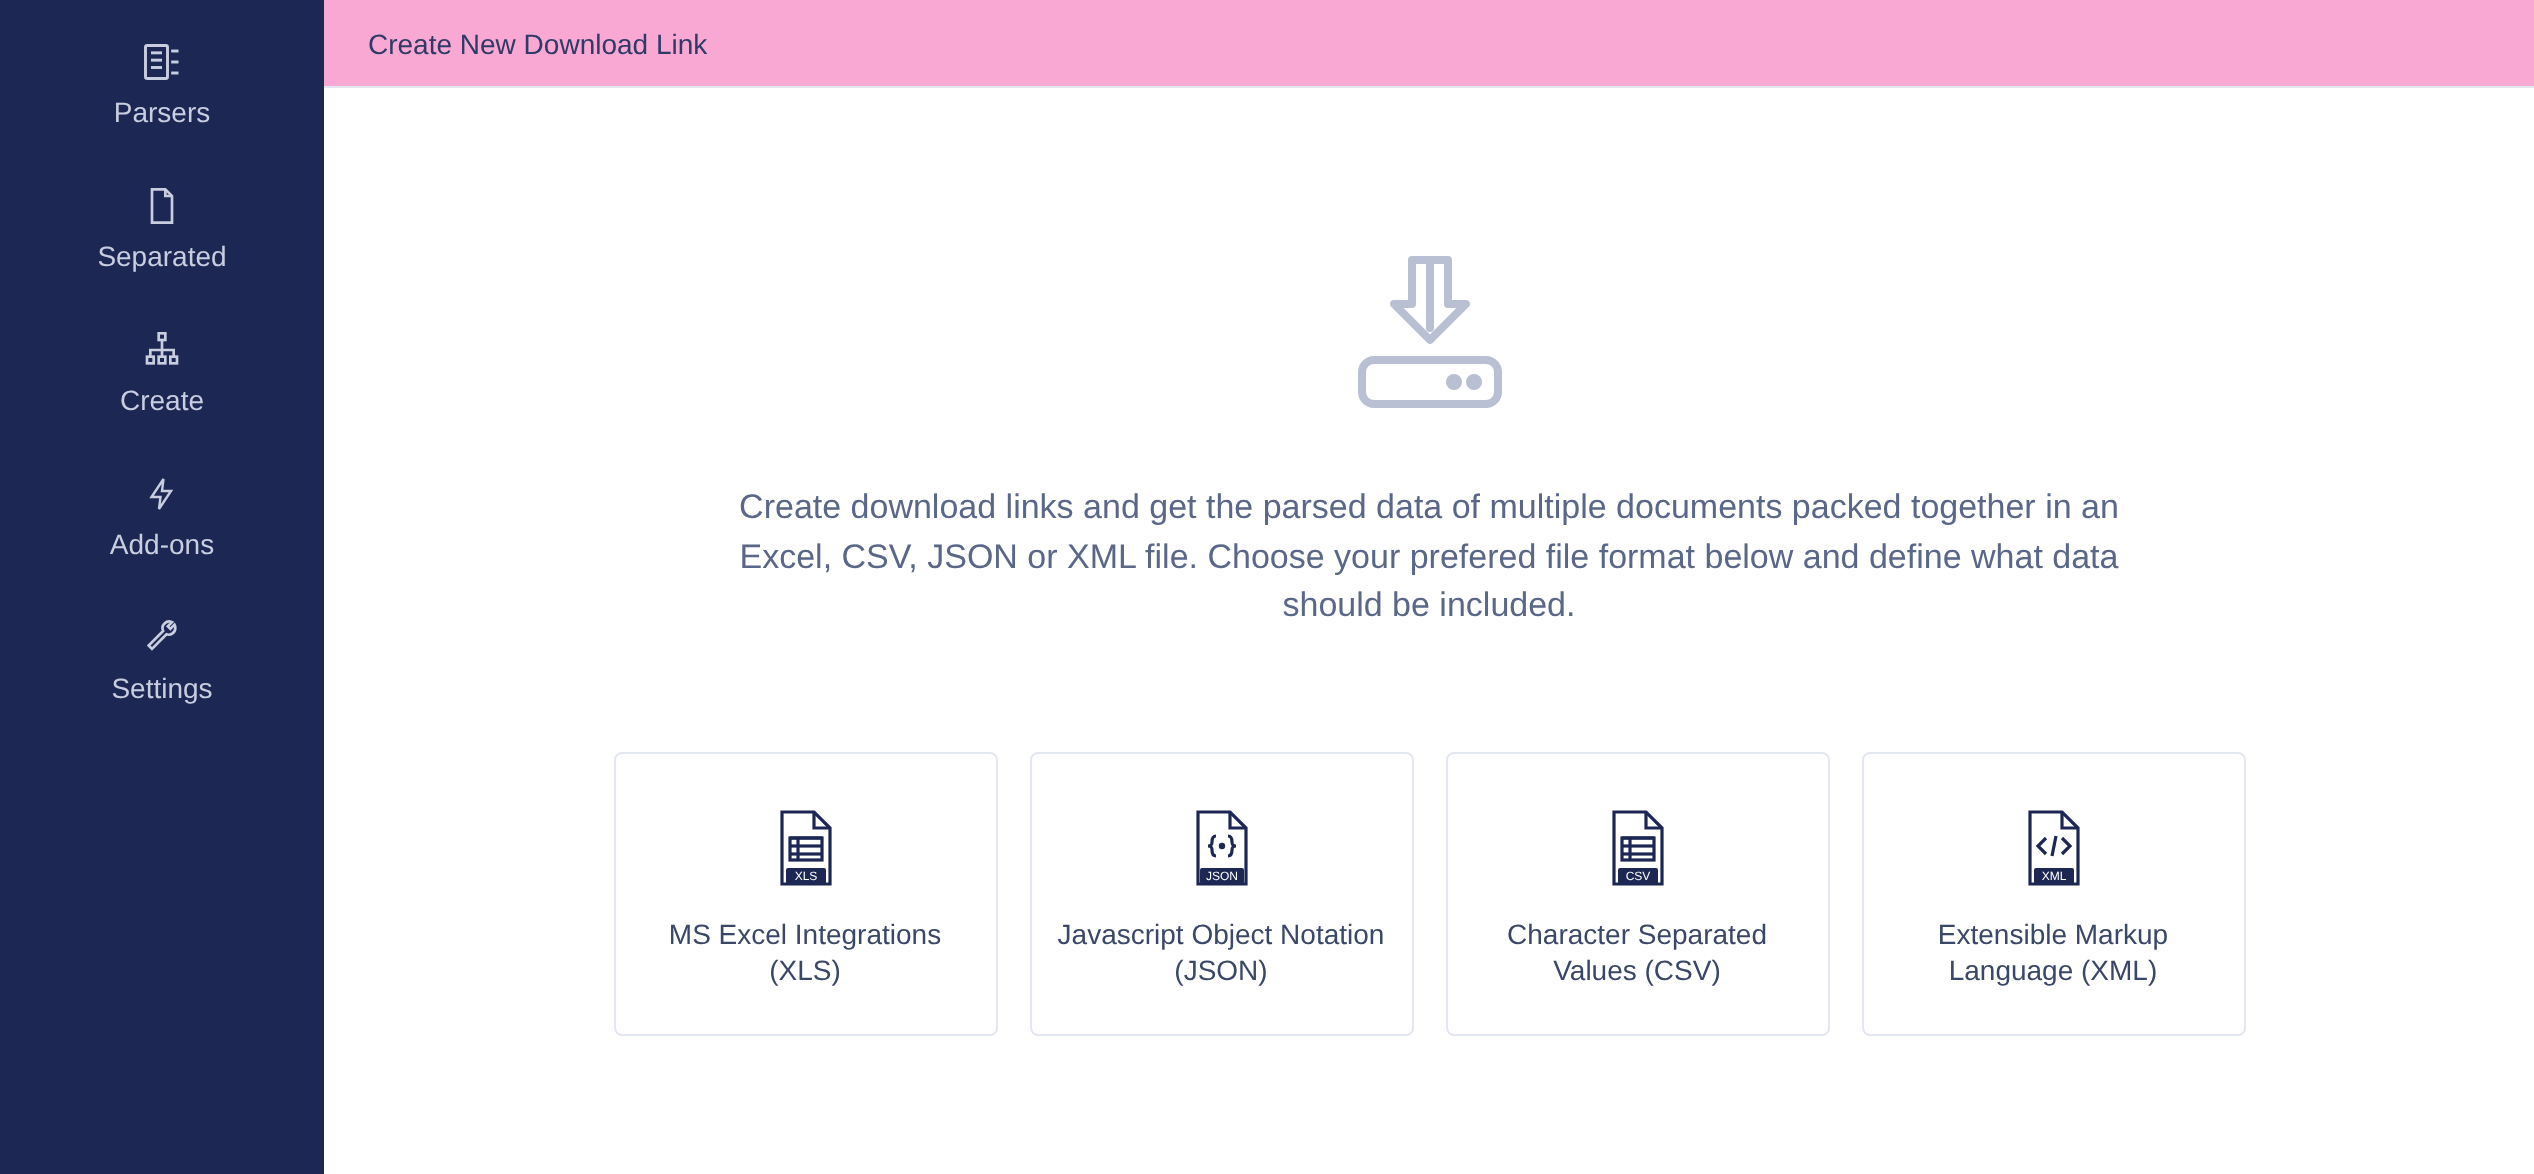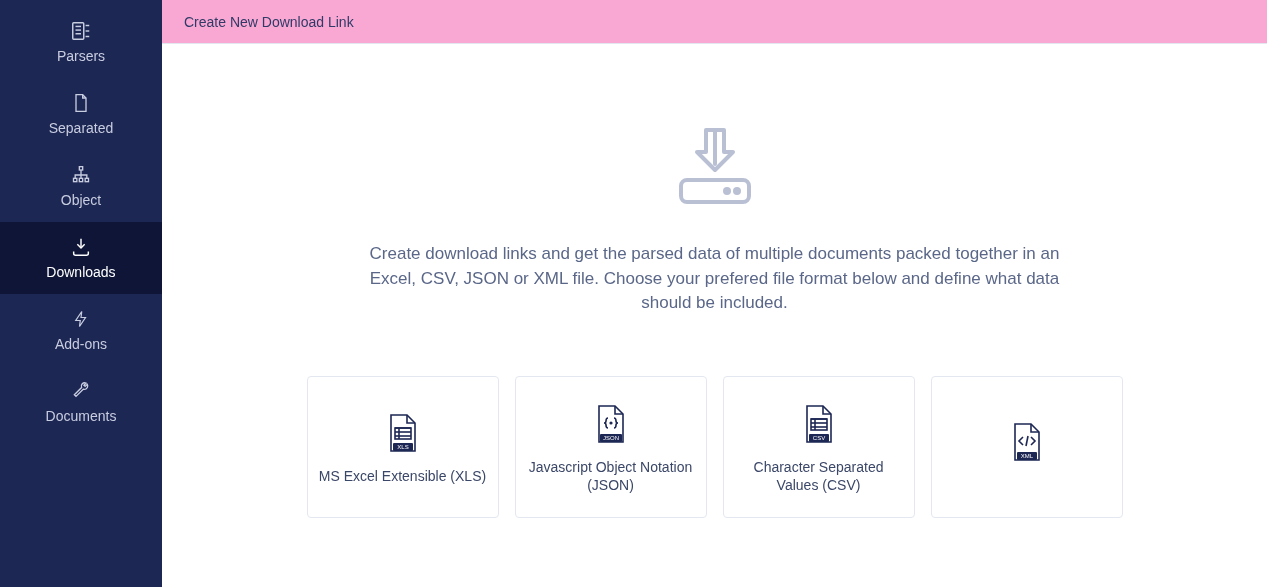--- a/index.html
+++ b/index.html
@@ -156,51 +156,41 @@
   <div class="sidebar-item">
     <span class="icon">
       <svg viewBox="0 0 24 24" width="22" height="20" stroke-width="1.6">
         <rect x="10" y="2" width="4" height="4"></rect>
         <rect x="3" y="16" width="4" height="4"></rect>
         <rect x="10" y="16" width="4" height="4"></rect>
         <rect x="17" y="16" width="4" height="4"></rect>
         <path d="M12 6v6M5 16v-4h14v4M12 12v4"></path>
       </svg>
     </span>
-    <span class="label">Object</span>
-  </div>
-
-  <div class="sidebar-item active">
-    <span class="icon">
-      <svg viewBox="0 0 24 24" width="22" height="22" stroke-width="1.6">
-        <path d="M12 3v10"></path>
-        <path d="M8 9l4 4 4-4"></path>
-        <path d="M4 17v2a2 2 0 0 0 2 2h12a2 2 0 0 0 2-2v-2"></path>
-      </svg>
-    </span>
-    <span class="label">Downloads</span>
-  </div>
+    <span class="label">Create</span>
+  </div>
+
 
 
   <div class="sidebar-item">
     <span class="icon">
       <svg viewBox="0 0 24 24" width="18" height="22" stroke-width="1.6">
         <path d="M13 2 5 14h6l-1 8 8-12h-6z"></path>
       </svg>
     </span>
     <span class="label">Add-ons</span>
   </div>
 
   <div class="sidebar-item">
     <span class="icon">
       <svg viewBox="0 0 24 24" width="20" height="22" stroke-width="1.6">
         <path d="M20 6a4 4 0 0 1-5.3 3.8L6 18.5 4 16.5l8.7-8.7A4 4 0 0 1 18 2.5l-2.5 2.5 1.5 1.5L19.5 4A4 4 0 0 1 20 6z"></path>
       </svg>
     </span>
-    <span class="label">Documents</span>
+    <span class="label">Settings</span>
   </div>
 
 </nav>
 
 <div class="main">
 
   <div class="topbar">
     <span>Create New Download Link</span>
   </div>
 
@@ -227,21 +217,21 @@
             <path d="M20 2v8h8"></path>
             <line x1="8" y1="15" x2="24" y2="15"></line>
             <line x1="8" y1="19" x2="24" y2="19"></line>
             <line x1="8" y1="23" x2="24" y2="23"></line>
             <line x1="12" y1="15" x2="12" y2="26"></line>
             <rect x="8" y="15" width="16" height="11"></rect>
             <rect x="6" y="30" width="20" height="8" rx="1" fill="currentColor" stroke="none"></rect>
             <text x="16" y="36" font-size="6" font-family="Arial" fill="#ffffff" text-anchor="middle" stroke="none">XLS</text>
           </svg>
         </span>
-        <span class="card-label">MS Excel Extensible (XLS)</span>
+        <span class="card-label">MS Excel Integrations (XLS)</span>
       </div>
 
       <div class="card">
         <span class="file-icon">
           <svg viewBox="0 0 32 40" width="32" height="40" stroke-width="1.6" fill="none">
             <path d="M4 2h16l8 8v28H4z"></path>
             <path d="M20 2v8h8"></path>
             <path d="M13 14c-2 0-2 2-2 3s0 2-2 2c2 0 2 1 2 2s0 3 2 3"></path>
             <path d="M19 14c2 0 2 2 2 3s0 2 2 2c-2 0-2 1-2 2s0 3-2 3"></path>
             <circle cx="16" cy="19" r="0.8" fill="currentColor"></circle>
@@ -274,17 +264,18 @@
           <svg viewBox="0 0 32 40" width="32" height="40" stroke-width="1.6" fill="none">
             <path d="M4 2h16l8 8v28H4z"></path>
             <path d="M20 2v8h8"></path>
             <path d="M12 15l-4 4 4 4"></path>
             <path d="M20 15l4 4-4 4"></path>
             <line x1="17" y1="14" x2="15" y2="24"></line>
             <rect x="6" y="30" width="20" height="8" rx="1" fill="currentColor" stroke="none"></rect>
             <text x="16" y="36" font-size="6" font-family="Arial" fill="#ffffff" text-anchor="middle" stroke="none">XML</text>
           </svg>
         </span>
+        <span class="card-label">Extensible Markup Language (XML)</span>
       </div>
 
     </div>
   </div>
 </div>
 
 </body></html>

